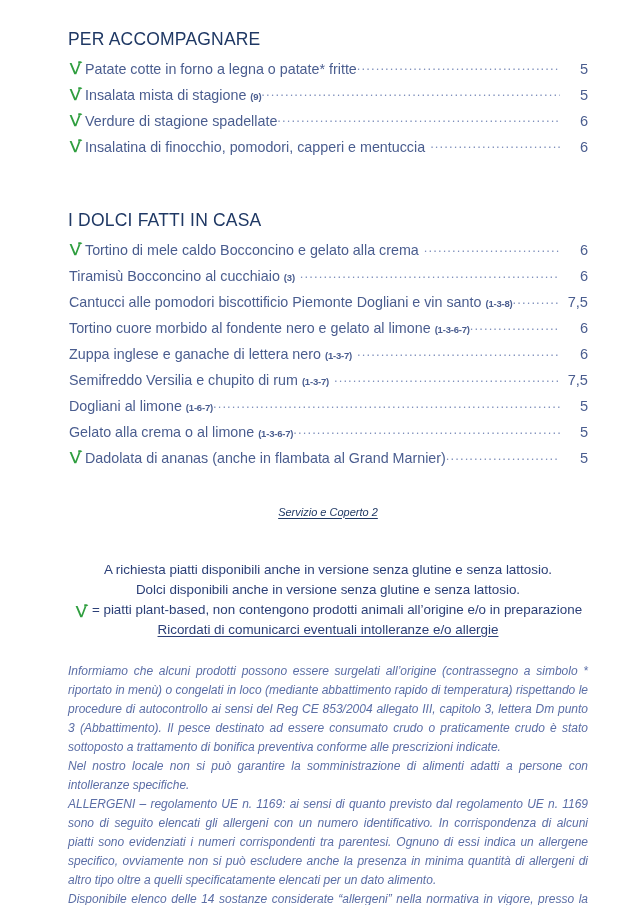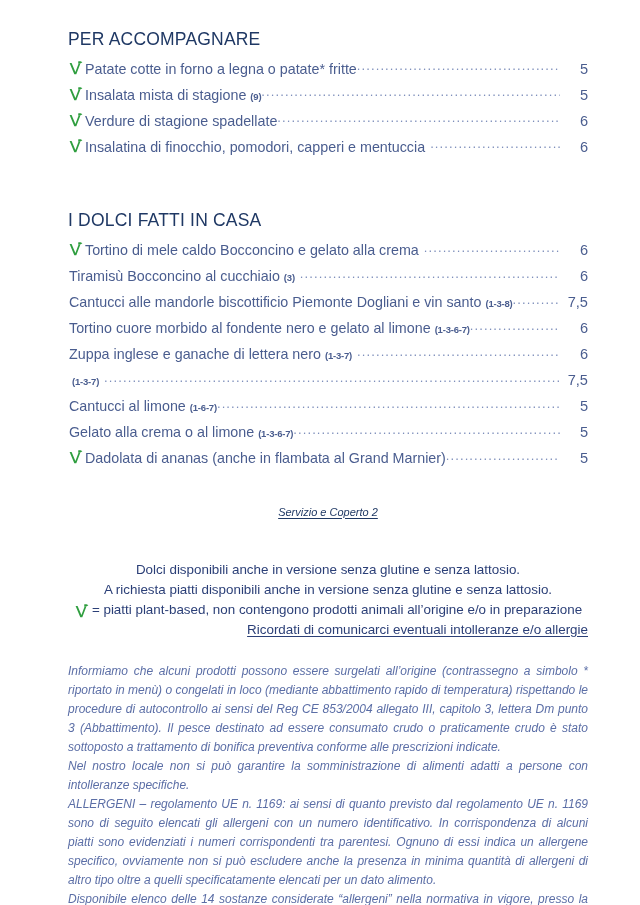--- a/index.html
+++ b/index.html
@@ -113,21 +113,21 @@
   }
 
   
   .notices {
     text-align: center;
     color: #2b3f77;
     font-size: 13.4px;
     line-height: 20px;
   }
   .notice-line { white-space: nowrap; }
-  .notice-line.underlined { text-decoration: underline; text-underline-offset: 2px; text-align: right; }
+  .notice-line.underlined { text-decoration: underline; text-underline-offset: 2px; }
   .notice-legend {
     display: flex;
     align-items: center;
     justify-content: center;
   }
   .notice-legend .veg-slot { width: 18px; }
 
   
   .fineprint {
     color: #5b6ea6;
@@ -228,21 +228,21 @@
     <li class="menu-row">
       <span class="veg-slot empty"></span>
       <span class="row-name">Tiramisù Bocconcino al cucchiaio</span>
       <span class="allergen">(3)</span>
       <span class="leader pad-left"></span>
       <span class="price">6</span>
     </li>
 
     <li class="menu-row">
       <span class="veg-slot empty"></span>
-      <span class="row-name">Cantucci alle mandorle biscottificio Piemonte Dogliani e vin santo</span>
+      <span class="row-name">Cantucci alle pomodori biscottificio Piemonte Dogliani e vin santo</span>
       <span class="allergen">(1-3-8)</span>
       <span class="leader"></span>
       <span class="price">7,5</span>
     </li>
 
     <li class="menu-row">
       <span class="veg-slot empty"></span>
       <span class="row-name">Tortino cuore morbido al fondente nero e gelato al limone</span>
       <span class="allergen">(1-3-6-7)</span>
       <span class="leader"></span>
@@ -252,28 +252,29 @@
     <li class="menu-row">
       <span class="veg-slot empty"></span>
       <span class="row-name">Zuppa inglese e ganache di lettera nero</span>
       <span class="allergen">(1-3-7)</span>
       <span class="leader pad-left"></span>
       <span class="price">6</span>
     </li>
 
     <li class="menu-row">
       <span class="veg-slot empty"></span>
+      <span class="row-name">Semifreddo Versilia e chupito di rum</span>
       <span class="allergen">(1-3-7)</span>
       <span class="leader pad-left"></span>
       <span class="price">7,5</span>
     </li>
 
     <li class="menu-row">
       <span class="veg-slot empty"></span>
-      <span class="row-name">Cantucci al limone</span>
+      <span class="row-name">Dogliani al limone</span>
       <span class="allergen">(1-6-7)</span>
       <span class="leader"></span>
       <span class="price">5</span>
     </li>
 
     <li class="menu-row">
       <span class="veg-slot empty"></span>
       <span class="row-name">Gelato alla crema o al limone</span>
       <span class="allergen">(1-3-6-7)</span>
       <span class="leader"></span>
@@ -291,22 +292,22 @@
       <span class="leader"></span>
       <span class="price">5</span>
     </li>
   </ul>
 
   <div style="height:31px"></div>
   <div class="service-line">Servizio e Coperto 2</div>
 
   <div style="height:42px"></div>
   <div class="notices">
+    <div class="notice-line">A richiesta piatti disponibili anche in versione senza glutine e senza lattosio.</div>
     <div class="notice-line">Dolci disponibili anche in versione senza glutine e senza lattosio.</div>
-    <div class="notice-line">A richiesta piatti disponibili anche in versione senza glutine e senza lattosio.</div>
     <div class="notice-legend">
       <span class="veg-slot">
         <svg class="veg-mark" viewBox="0 0 16 16" aria-hidden="true">
           <path d="M1.6 3.1 L6.3 14.2 L8.3 14.2 L12.4 3.6 L10.6 3.6 L7.4 11.9 L3.6 3.1 Z" fill="#2f9e3f"></path>
           <path d="M10.3 1.2 C12.4 1.0 13.8 1.5 14.4 2.2 C13.2 3.3 11.6 3.9 10.2 3.6 Z" fill="#2f9e3f"></path>
         </svg>
       </span>
       <span>= piatti plant-based, non contengono prodotti animali all’origine e/o in preparazione</span>
     </div>
     <div class="notice-line underlined">Ricordati di comunicarci eventuali intolleranze e/o allergie</div>

